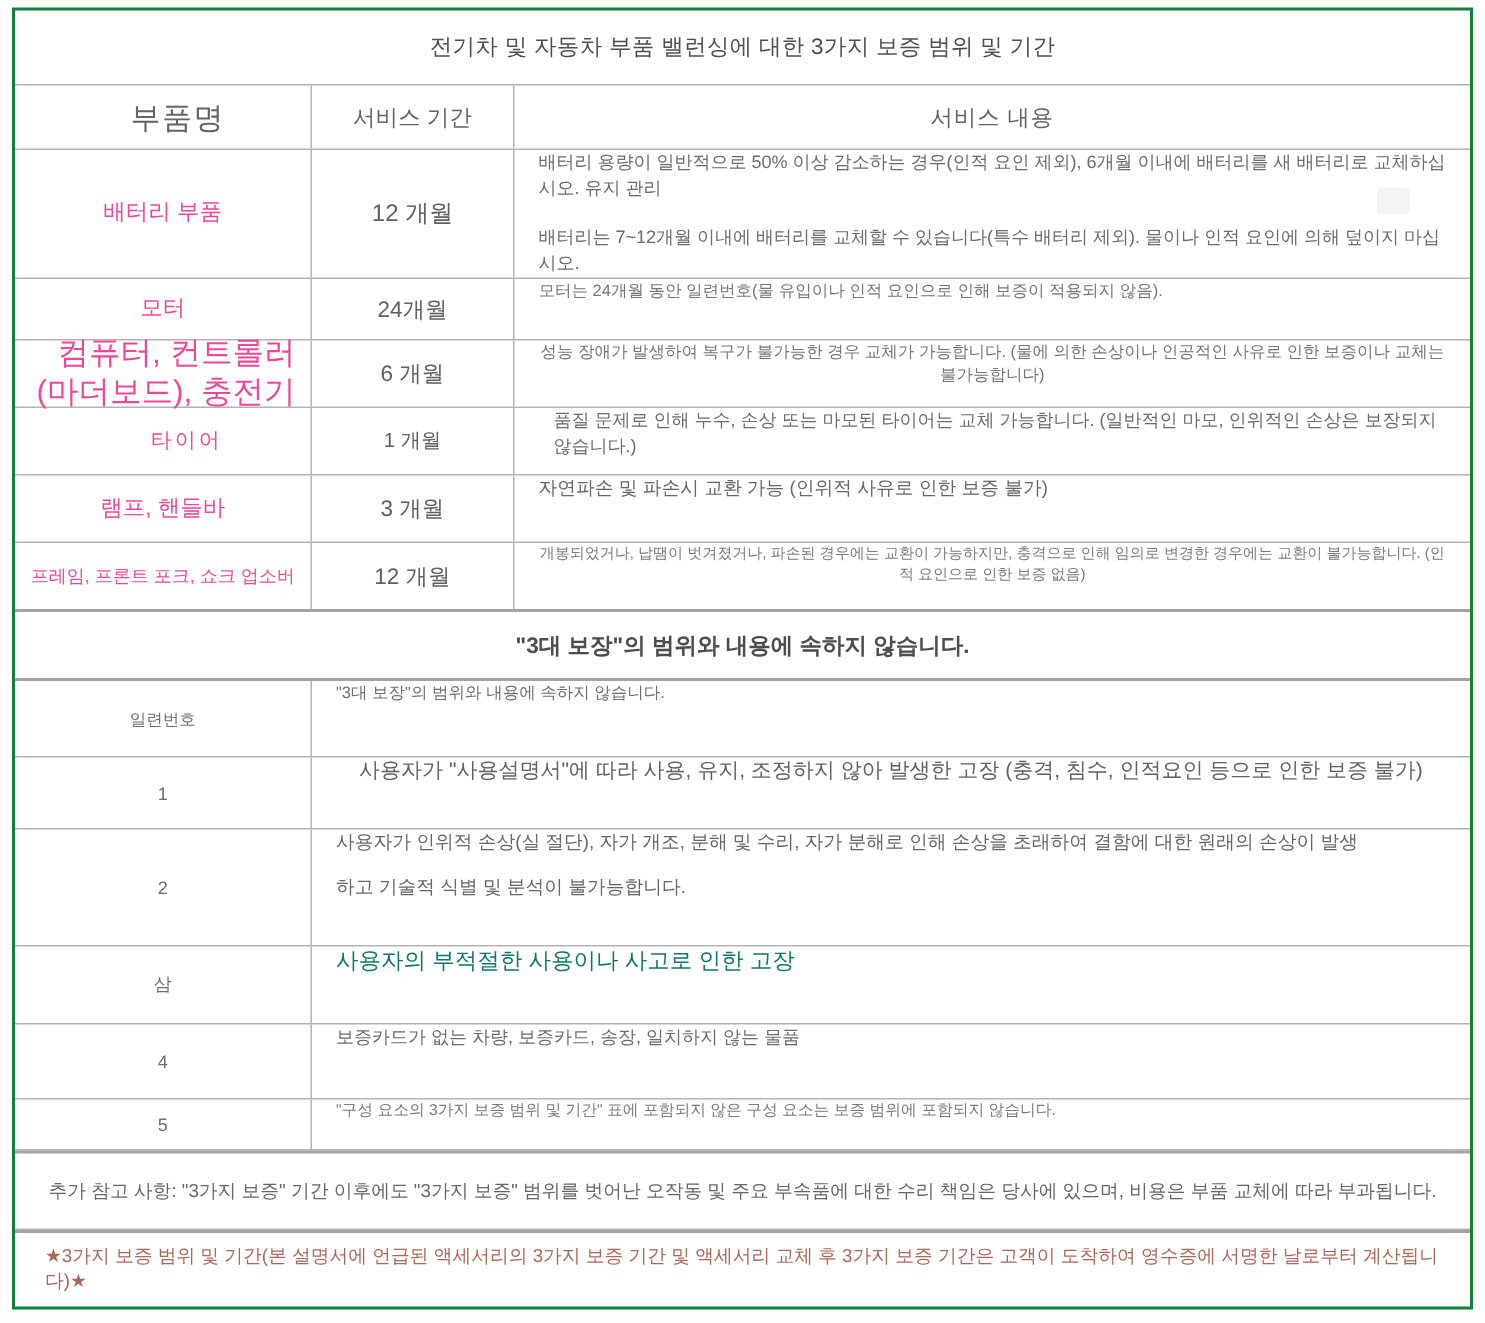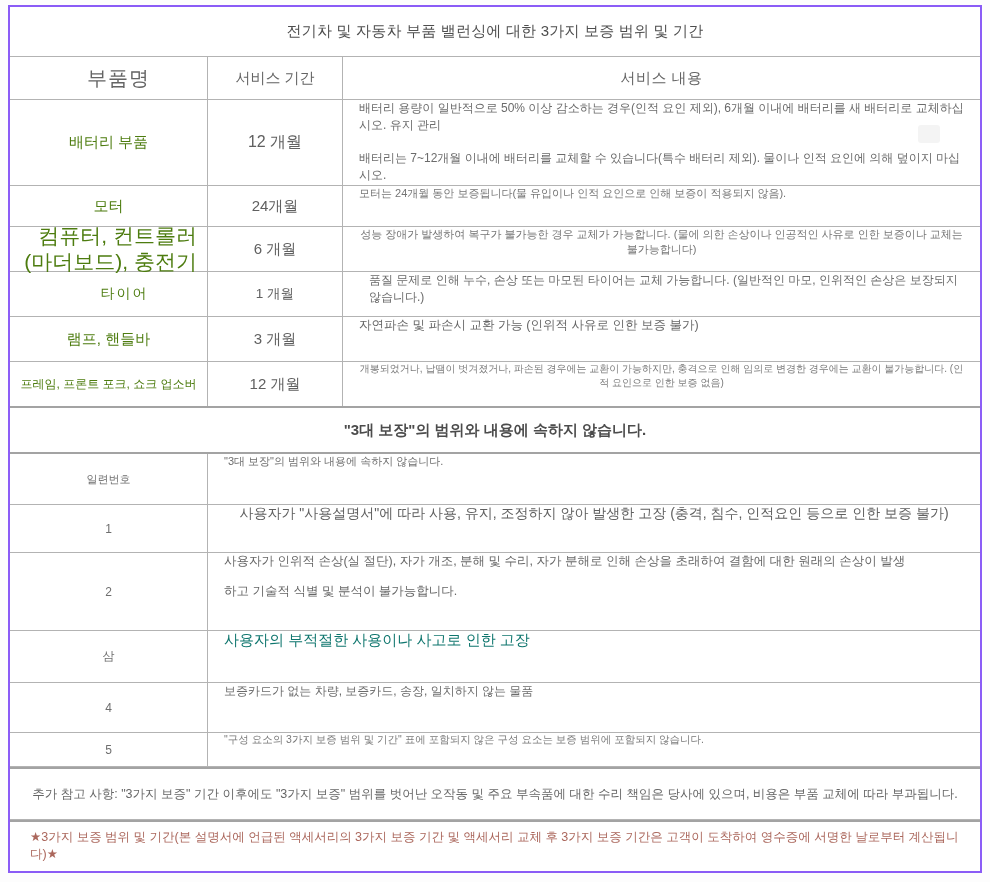--- a/index.html
+++ b/index.html
@@ -5,21 +5,21 @@
   html,body{margin:0;padding:0;background:#fdfdfd;}
   body{
     width:990px;height:882px;overflow:hidden;
     font-family:"Liberation Sans","DejaVu Sans",sans-serif;
     color:#5f5f5f;
     -webkit-font-smoothing:antialiased;
   }
   .doc{
     position:absolute;left:8px;top:5px;width:974px;height:868px;
     background:#ffffff;
-    border:2px solid #8b5cf6;
+    border:2px solid #15803d;
     box-sizing:border-box;
   }
   .row{
     display:flex;align-items:center;box-sizing:border-box;
     border-bottom:1px solid #b3b3b3;
   }
   .cell{
     box-sizing:border-box;height:100%;
     display:flex;align-items:center;justify-content:center;
     text-align:center;
@@ -39,21 +39,21 @@
   .h-content{font-size:15px;letter-spacing:0.5px;}
 
   
   .r-battery{height:86px;}
   .r-motor{height:41px;}
   .r-computer{height:45px;}
   .r-tire{height:45px;}
   .r-lamp{height:45px;}
   .r-frame{height:46px;border-bottom:2px solid #a3a3a3;}
 
-  .part{font-size:15px;color:#4d7c0f;line-height:1.25;padding:0 10px;}
+  .part{font-size:15px;color:#ec4899;line-height:1.25;padding:0 10px;}
   .part-lg{font-size:21px;text-align:right;}
   .part-sm{font-size:12px;}
   .period{font-size:16px;color:#606060;}
   .period-md{font-size:15px;}
   .period-sm{font-size:13.5px;}
 
   .content-12{font-size:12px;color:#6b6b6b;}
   .content-11{font-size:11px;color:#757575;}
   .content-10{font-size:10px;color:#7a7a7a;}
   .content-125{font-size:12.5px;color:#666;}
@@ -103,21 +103,21 @@
       <div class="line">배터리 용량이 일반적으로 50% 이상 감소하는 경우(인적 요인 제외), 6개월 이내에 배터리를 새 배터리로 교체하십시오. 유지 관리</div>
       <div class="line">배터리는 7~12개월 이내에 배터리를 교체할 수 있습니다(특수 배터리 제외). 물이나 인적 요인에 의해 덮이지 마십시오.</div>
     </div>
     <div class="artifact"></div>
   </div>
 
   <div class="row r-motor">
     <div class="cell c1 part">모터</div>
     <div class="cell c2 period period-md">24개월</div>
     <div class="cell c3 content-11">
-      <div class="line">모터는 24개월 동안 보증됩니다(물 유입이나 인적 요인으로 인해 보증이 적용되지 않음).</div>
+      <div class="line">모터는 24개월 동안 일련번호(물 유입이나 인적 요인으로 인해 보증이 적용되지 않음).</div>
     </div>
   </div>
 
   <div class="row r-computer">
     <div class="cell c1 part part-lg">컴퓨터, 컨트롤러(마더보드), 충전기</div>
     <div class="cell c2 period period-md">6 개월</div>
     <div class="cell c3 content-11 centered">
       <div class="line">성능 장애가 발생하여 복구가 불가능한 경우 교체가 가능합니다. (물에 의한 손상이나 인공적인 사유로 인한 보증이나 교체는 불가능합니다)</div>
     </div>
   </div>

